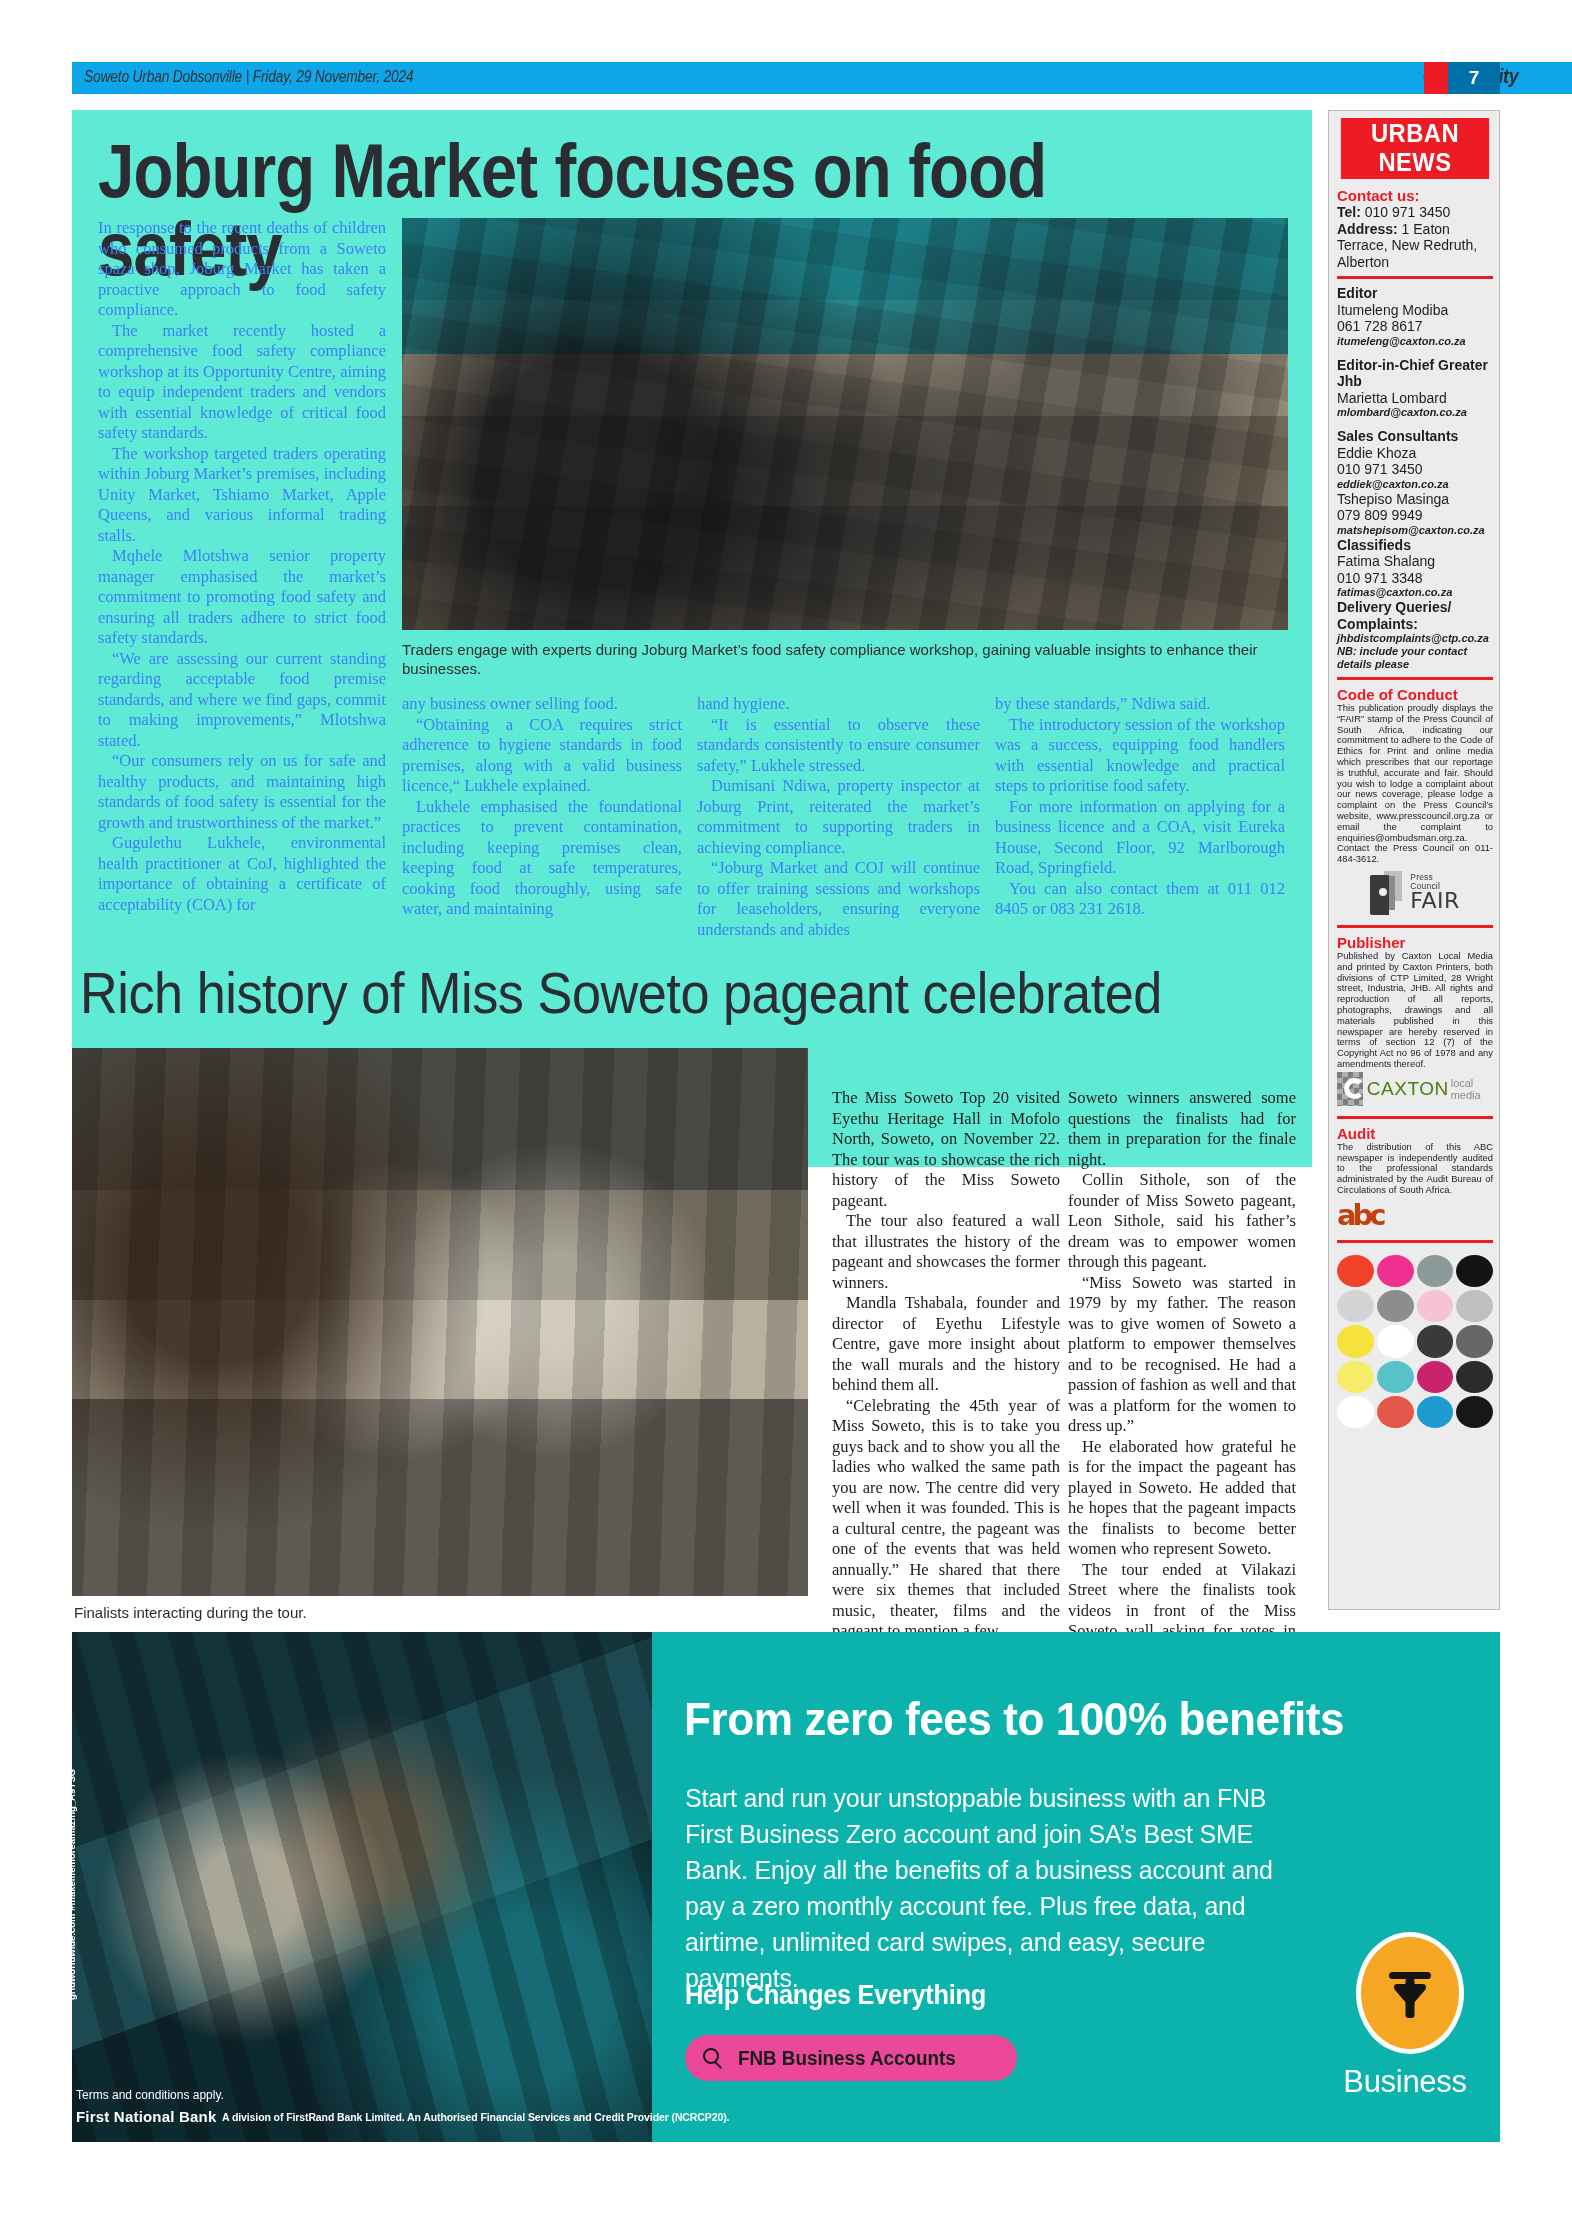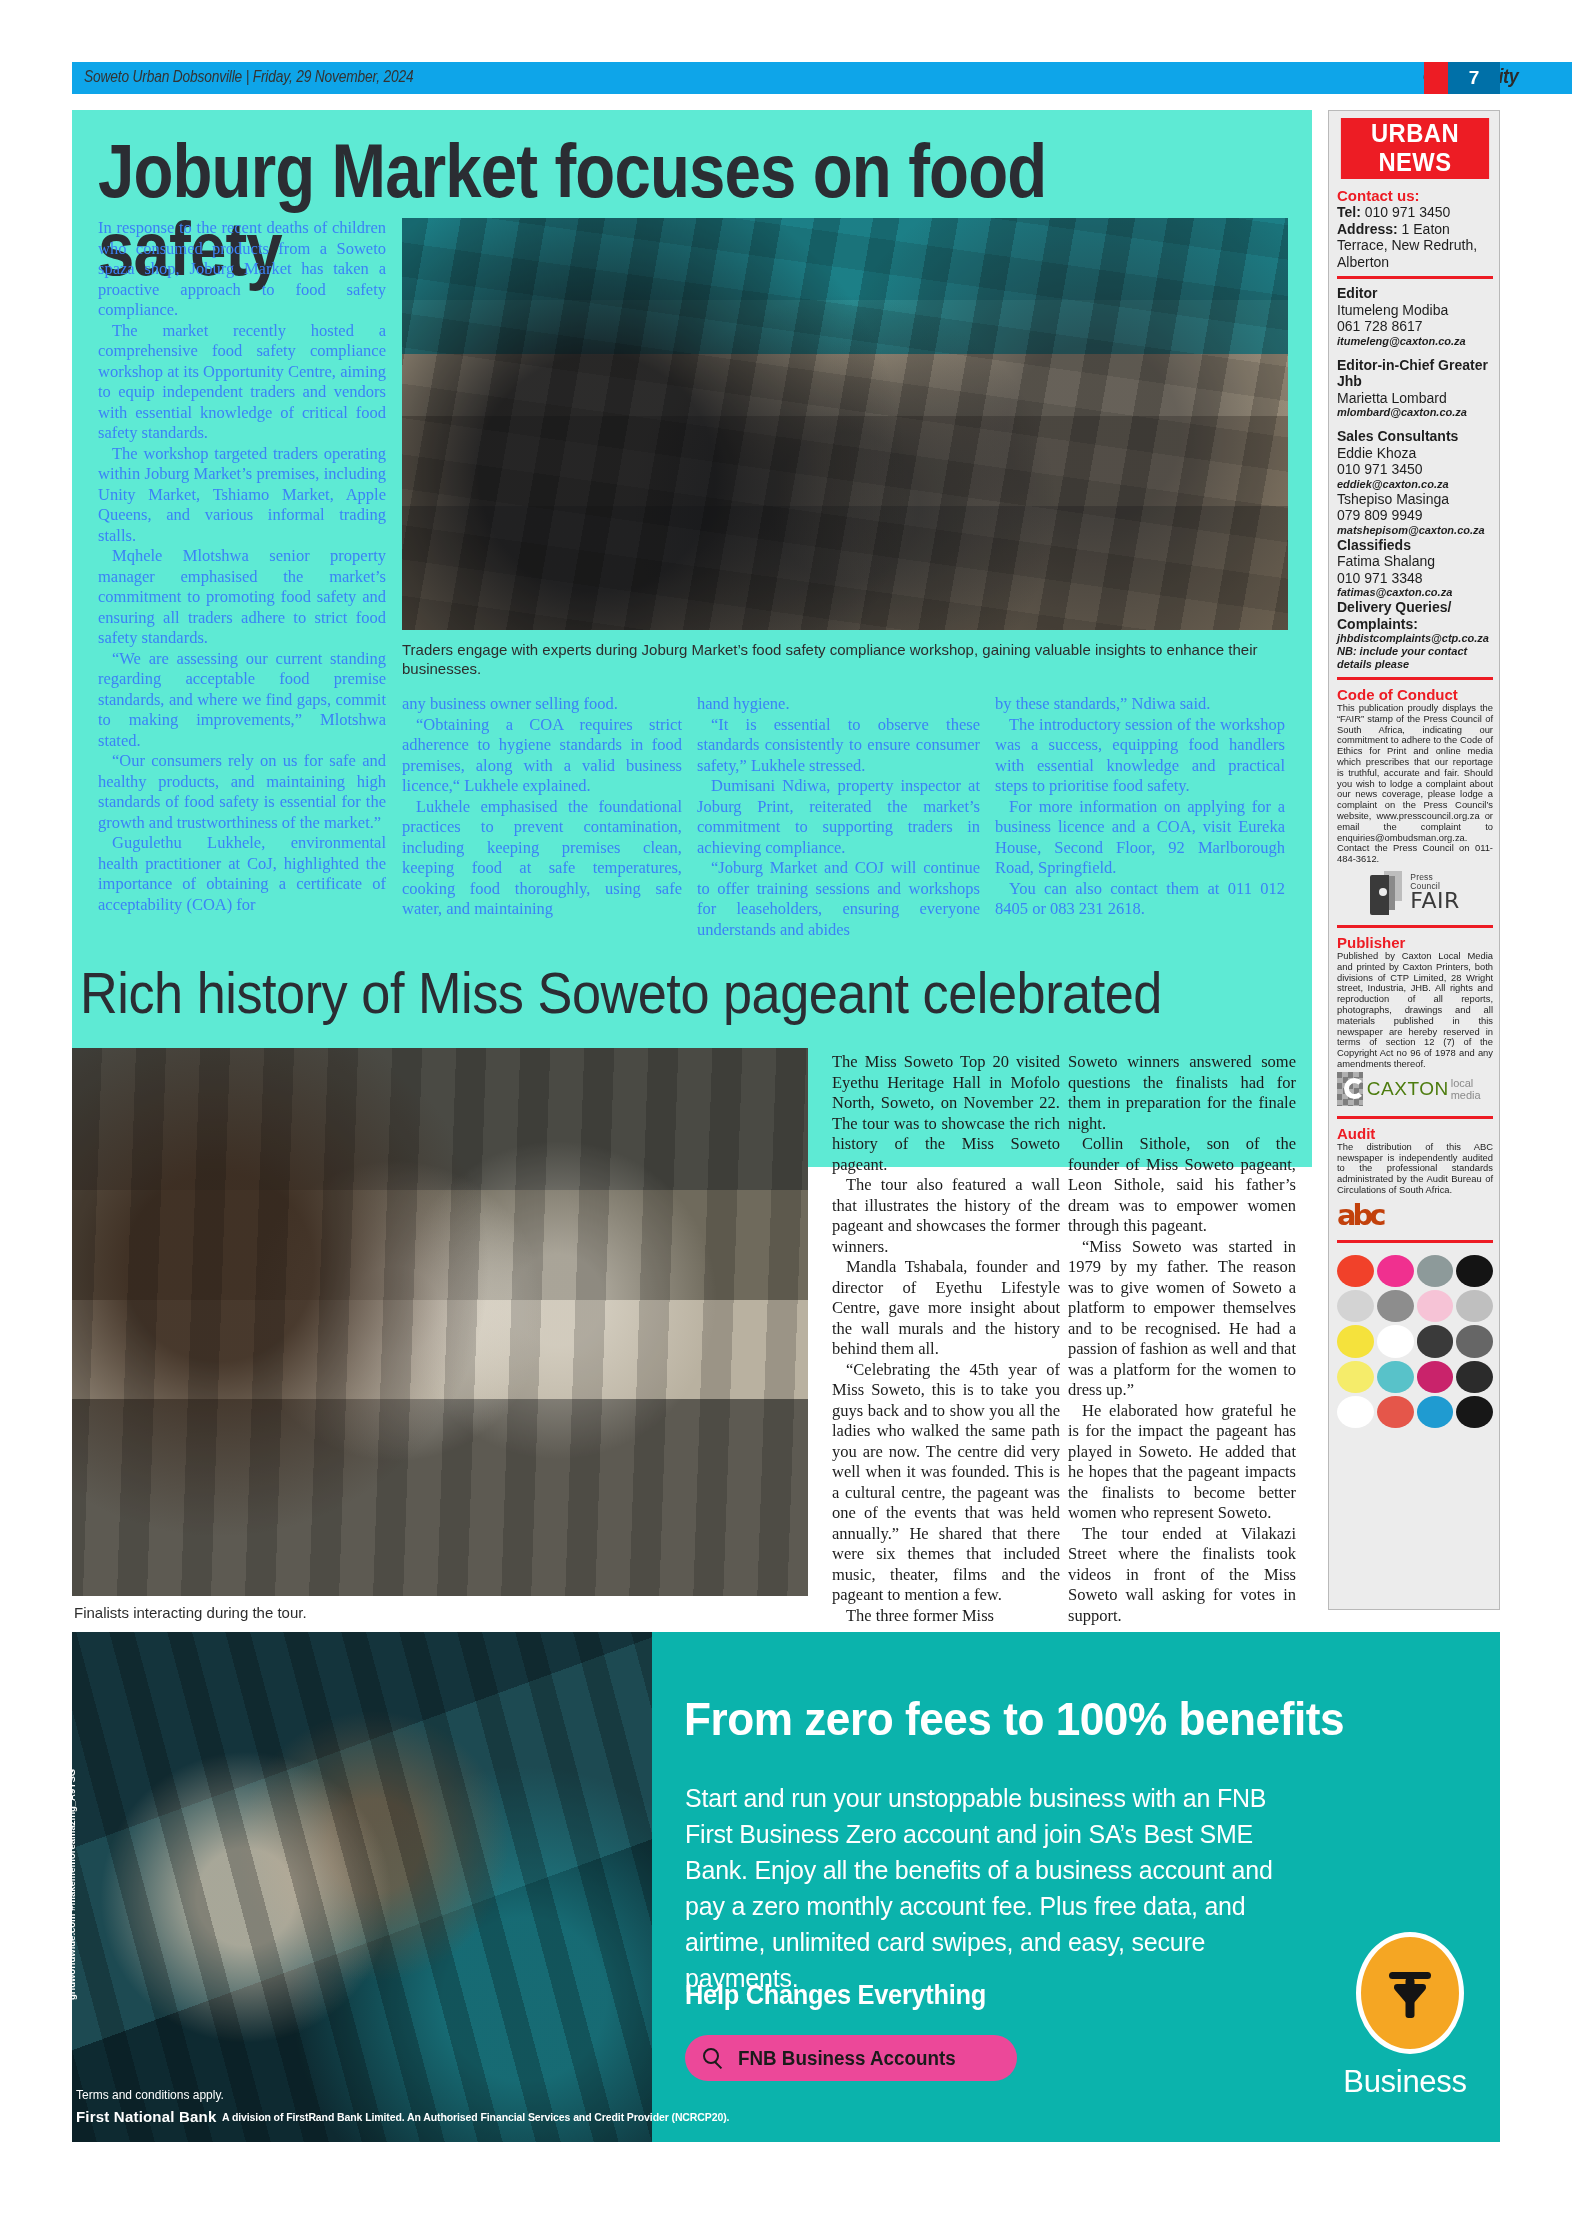--- a/index.html
+++ b/index.html
@@ -76,21 +76,21 @@
     position: absolute; left: 72px; top: 1048px; width: 736px; height: 548px;
     overflow: hidden; background: #6c6a5f;
   }
   .art2-caption {
     position: absolute; left: 74px; top: 1604px; width: 736px;
     font-family: "Liberation Sans", sans-serif; font-size: 15px; color: #2d2d2d;
   }
   .a2-col { position: absolute; font-family: "Liberation Serif", serif;
             font-size: 16.5px; line-height: 20.5px; color: #1c1c1c; text-align: justify; }
   .a2-col p { text-indent: 14px; margin: 0; }
-  .a2-col p.first { text-indent: 0; }
+  .a2-col p.first { text-indent: 0; margin-top: 36px; }
   .a2c1 { left: 832px; top: 1052px; width: 228px; }
   .a2c2 { left: 1068px; top: 1052px; width: 228px; }
 
   
   .sidebar {
     position: absolute; left: 1328px; top: 110px; width: 172px; height: 1500px;
     background: #ececec; border: 1px solid #b9b9b9;
   }
   .sb-inner { position: absolute; left: 8px; top: 7px; width: 156px; }
   .urban-news {

